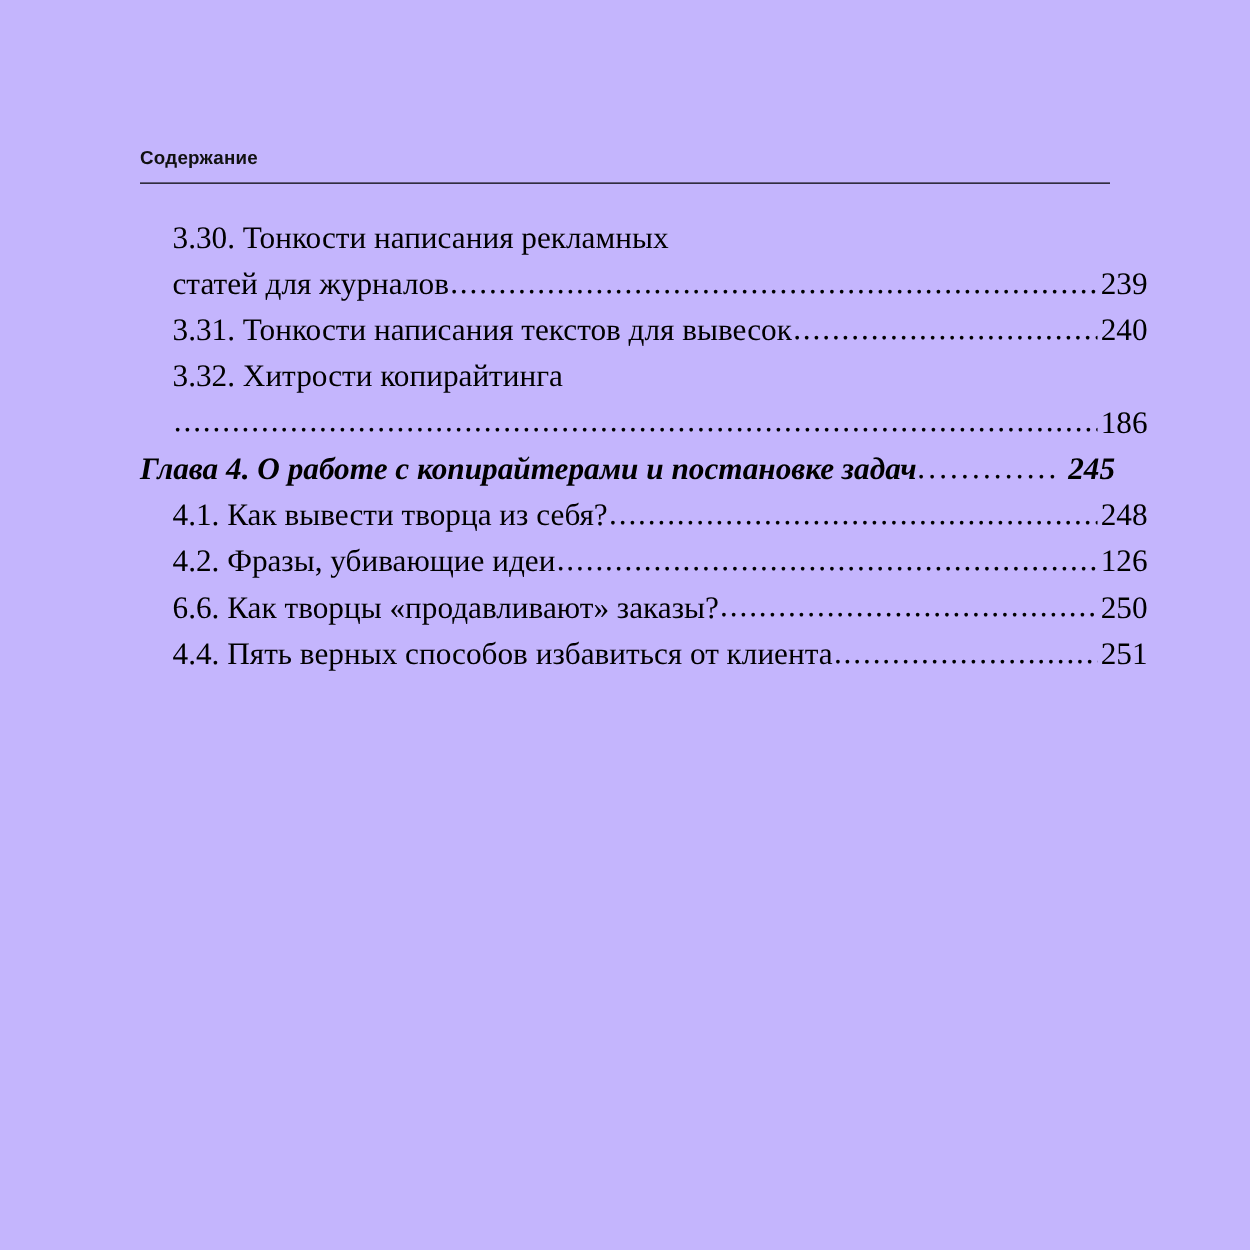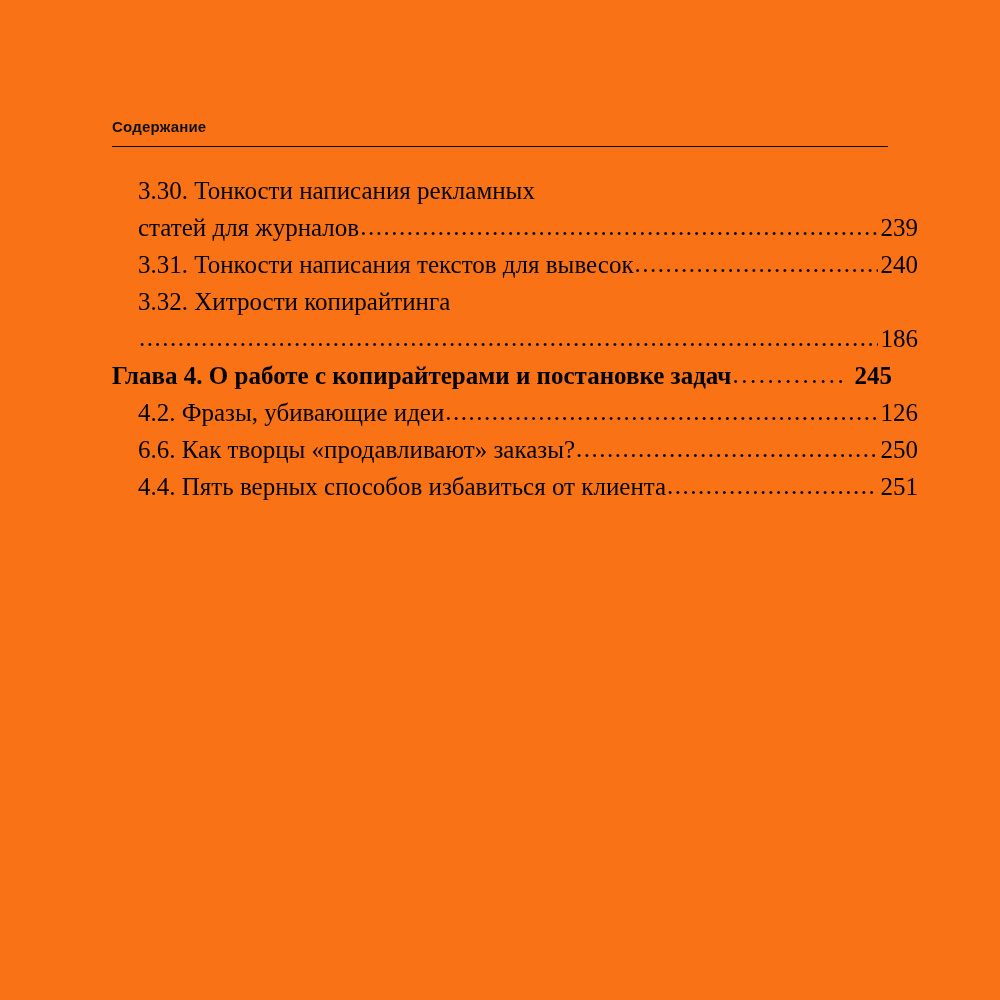--- a/index.html
+++ b/index.html
@@ -14,21 +14,21 @@
     color: #000000;
     position: relative;
     overflow: hidden;
   }
   .page {
     position: absolute;
     left: 0;
     top: 0;
     width: 1000px;
     height: 1000px;
-    background: #f97316;
+    background: #c4b5fd;
   }
   .running-head {
     position: absolute;
     left: 112px;
     top: 118px;
     font-family: "Liberation Sans", sans-serif;
     font-size: 15px;
     font-weight: bold;
     letter-spacing: 0.2px;
     color: #111;
@@ -83,20 +83,21 @@
   .entry .leader::before {
     content: "....................................................................................................................................................";
   }
   .entry .pg {
     white-space: pre;
     text-align: left;
     padding-left: 2px;
   }
   .entry.chapter {
     font-weight: bold;
+    font-style: italic;
   }
   .entry.chapter .leader {
     letter-spacing: 2.5px;
     font-weight: normal;
   }
   .entry.chapter .pg {
     padding-left: 8px;
   }
 </style>
 </head>
@@ -137,20 +138,27 @@
       </div>
       <div class="entry chapter">
         <div class="line first">
           <span class="txt">Глава 4. О работе с копирайтерами и постановке задач</span>
           <span class="leader"></span>
           <span class="pg">245</span>
         </div>
       </div>
       <div class="entry">
         <div class="line first">
+          <span class="txt">4.1. Как вывести творца из себя?</span>
+          <span class="leader"></span>
+          <span class="pg">248</span>
+        </div>
+      </div>
+      <div class="entry">
+        <div class="line first">
           <span class="txt">4.2. Фразы, убивающие идеи</span>
           <span class="leader"></span>
           <span class="pg">126</span>
         </div>
       </div>
       <div class="entry">
         <div class="line first">
           <span class="txt">6.6. Как творцы «продавливают» заказы?</span>
           <span class="leader"></span>
           <span class="pg">250</span>

